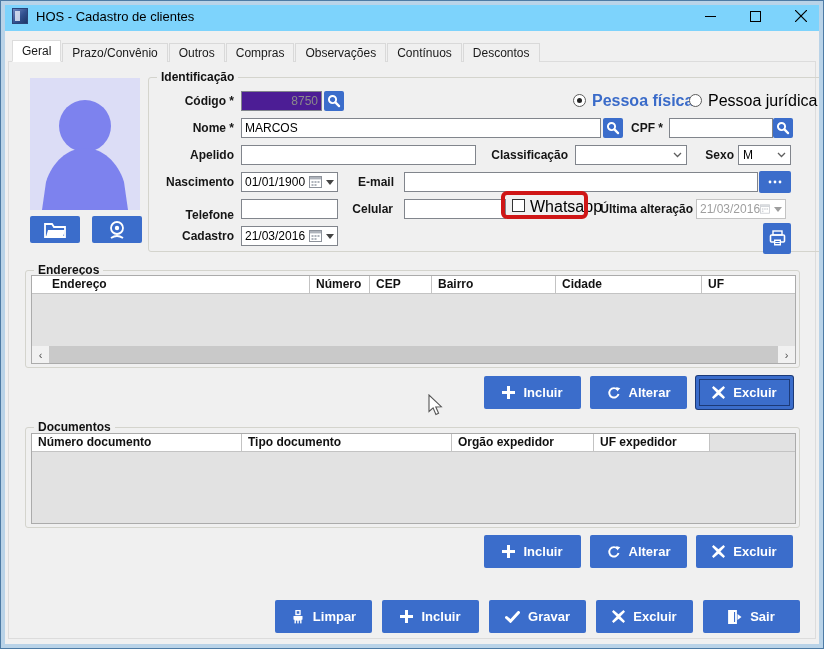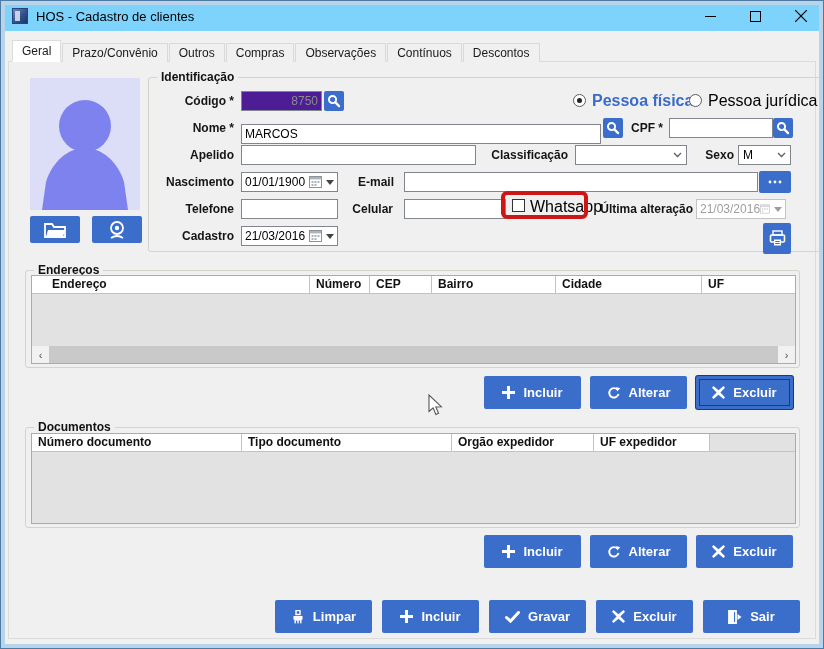--- a/index.html
+++ b/index.html
@@ -132,21 +132,21 @@
           <circle cx="6.3" cy="6.3" r="4.1" fill="none" stroke="#fff" stroke-width="2.2"></circle>
           <line x1="9.6" y1="9.6" x2="13.8" y2="13.8" stroke="#fff" stroke-width="2.6" stroke-linecap="round"></line>
         </svg>
     </button>
     <div class="radio sel" style="left:424px;top:16px;"></div>
     <div class="rlbl" style="left:443px;top:15px;font-weight:bold;color:#3a6bc9;">Pessoa física</div>
     <div class="radio" style="left:540px;top:16px;"></div>
     <div class="rlbl" style="left:559px;top:15px;">Pessoa jurídica</div>
 
     <div class="lbl" style="left:0;top:40px;width:85px;">Nome *</div>
-    <input class="inp" style="left: 92px; top: 40px; width: 360px; margin-top: 6px;" value="MARCOS">
+    <input class="inp" style="left: 92px; top: 40px; width: 360px;" value="MARCOS">
     <button class="sqbtn" style="left:454px;top:40px;">
       <svg width="14" height="14" viewBox="0 0 16 16">
           <circle cx="6.3" cy="6.3" r="4.1" fill="none" stroke="#fff" stroke-width="2.2"></circle>
           <line x1="9.6" y1="9.6" x2="13.8" y2="13.8" stroke="#fff" stroke-width="2.6" stroke-linecap="round"></line>
         </svg>
     </button>
     <div class="lbl" style="left:450px;top:40px;width:64px;">CPF *</div>
     <input class="inp" style="left: 520px; top: 40px; width: 104px;" value="">
     <button class="sqbtn" style="left:624px;top:40px;">
       <svg width="14" height="14" viewBox="0 0 16 16">
@@ -189,21 +189,21 @@
     <div class="lbl" style="left:180px;top:94px;width:65px;">E-mail</div>
     <input class="inp" style="left: 255px; top: 94px; width: 354px;" value="">
     <button class="sqbtn" style="left:610px;top:93px;width:32px;height:22px;">
       <svg width="14" height="4" viewBox="0 0 14 4">
           <circle cx="2" cy="2" r="1.4" fill="#fff"></circle>
           <circle cx="7" cy="2" r="1.4" fill="#fff"></circle>
           <circle cx="12" cy="2" r="1.4" fill="#fff"></circle>
         </svg>
     </button>
 
-    <div class="lbl" style="left:0;top:121px;width:85px;">Telefone</div>
+    <div class="lbl" style="left:0;top:127px;width:85px;">Telefone</div>
     <input class="inp" style="left: 92px; top: 121px; width: 97px;" value="">
     <div class="lbl" style="left:180px;top:121px;width:64px;">Celular</div>
     <input class="inp" style="left: 255px; top: 121px; width: 102px;" value="">
     <div class="redbox" style="left:352px;top:113px;width:87px;height:28px;"></div>
     <div class="checkbox" style="left:363px;top:121px;"></div>
     <div class="rlbl" style="left:381px;top:121px;">Whatsapp</div>
     <div class="lbl" style="left:440px;top:121px;width:104px;">Última alteração</div>
     <div class="datebox disabled" style="left:547px;top:121px;width:90px;">
       <span class="dval">21/03/2016</span>
       <svg width="13" height="12" viewBox="0 0 13 12">

